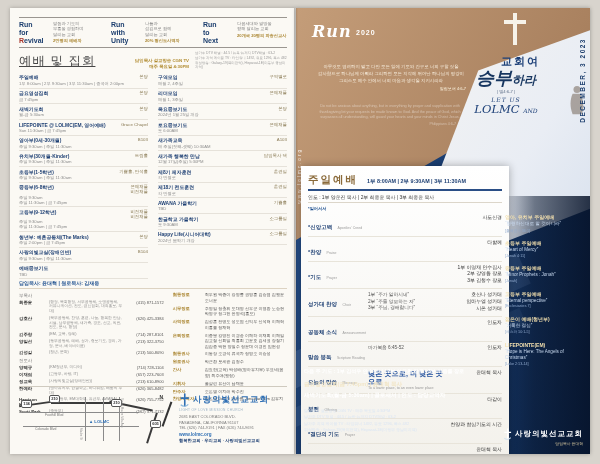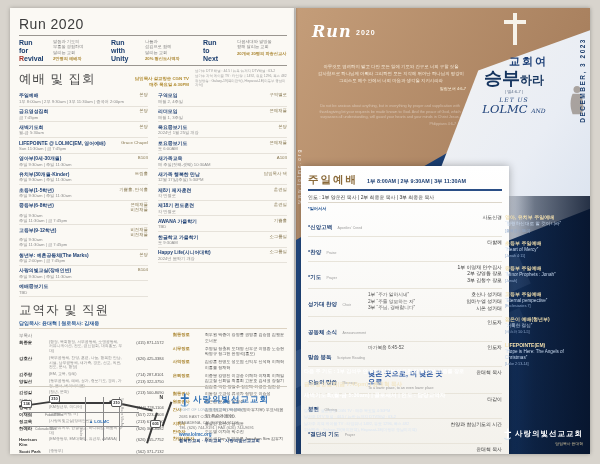--- a/index.html
+++ b/index.html
@@ -15,21 +15,21 @@
   .rule{border:none;border-top:1px solid #9a9690;margin:2px 0 3px;}
   .pillars{display:flex;gap:8px;margin:2px 0 3px;}
   .pillar{flex:1;display:flex;gap:4px;}
   .pw{width:30px;font-size:7px;font-weight:bold;color:#1c3e6e;line-height:1.12;}
   .pw span{display:block;}
   .pillars div.pillar:nth-of-type(1) .w3::first-letter{color:#a8362b;}
   .pdwrap{flex:1;}
   .pd{font-size:4.2px;color:#7d7d7d;line-height:1.3;}
   .pstat{font-size:4.2px;color:#a9842e;font-weight:bold;margin-top:1px;}
   .sec-row{display:flex;align-items:flex-end;gap:6px;margin-top:2px;}
-  .sec-title{font-size:12.5px;color:#474747;letter-spacing:1px;flex:1;}
+  .sec-title{font-size:12.5px;color:#474747;letter-spacing:1px;flex:1;text-decoration:underline;}
   .bcast{font-size:4.4px;font-weight:bold;color:#b08a2e;text-align:right;line-height:1.4;}
   .bnote{width:92px;font-size:3.4px;color:#9a9a9a;line-height:1.35;}
   .meet-cols{display:flex;gap:10px;margin-top:3px;}
   .mcol{flex:1;}
   .mrow{border-bottom:1px solid #e6e2da;padding:1.6px 0;}
   .mrow-top{display:flex;justify-content:space-between;align-items:flex-start;gap:3px;}
   .mt{font-size:4.9px;font-weight:bold;color:#1d3f73;}
   .mloc{font-size:4.4px;color:#8a7b55;text-align:right;}
   .md{font-size:4.2px;color:#8d8d8d;margin-top:.5px;}
   .staff-title{margin-top:5px;}
@@ -90,25 +90,25 @@
   .runlogo .r1{font-family:"DejaVu Serif",serif;font-style:italic;font-weight:bold;font-size:16px;letter-spacing:1px;}
   .runlogo .r2{font-size:7px;font-weight:bold;letter-spacing:1px;vertical-align:2px;}
   .verse-kr{position:absolute;left:6px;top:56px;width:178px;text-align:center;
             font-size:4.4px;color:#f6ecdc;line-height:1.55;}
   .verse-kr-ref{font-size:4px;color:#fdf6e3;margin-top:1.5px;text-align:right;padding-right:14px;}
   .verse-en{position:absolute;left:18px;top:96px;width:152px;text-align:center;
             font-size:3.8px;color:rgba(255,255,255,.42);line-height:1.5;}
   .verse-en-ref{font-size:3.6px;margin-top:1px;text-align:right;padding-right:10px;}
   .dateline{position:absolute;right:4px;top:30px;writing-mode:vertical-rl;transform:rotate(180deg);
             font-size:6.5px;font-weight:bold;letter-spacing:1.5px;color:#1c3e6e;}
-  .rtitle{position:absolute;right:12px;top:46px;width:128px;text-align:center;}
+  .rtitle{position:absolute;right:20px;top:46px;width:128px;text-align:center;}
   .t-kr1{font-size:11px;font-weight:bold;color:#1d4078;letter-spacing:2px;text-align:right;padding-right:30px;}
   .t-kr2{font-size:23px;font-weight:900;color:#16355f;line-height:1.02;}
   .t-kr2 .sm,.t-kr3 .sm{font-size:12px;font-weight:bold;}
-  .t-kr3{font-size:18px;font-weight:900;color:#16355f;line-height:1.05;}
+  .t-kr3{font-size:18px;font-weight:900;color:#16355f;line-height:1.05;font-style:italic;}
   .t-ref{font-size:4.2px;color:#5a6b85;margin-top:1px;}
   .t-en{margin-top:3px;font-family:"DejaVu Serif",serif;font-style:italic;color:#1d4078;line-height:1.05;}
   .t-en .e1{font-size:6px;letter-spacing:1px;}
   .t-en .e2{font-size:11.5px;} .t-en .e2 .and{font-size:6px;}
   .t-en .e3{font-size:14px;letter-spacing:2px;}
   .pray{position:absolute;right:2px;top:76px;opacity:.45;}
 
   .panel{position:absolute;left:5px;top:158px;width:208px;min-height:196px;
          background:linear-gradient(180deg,#ffffff 0%,#f3f1eb 100%);
          padding:7px 7px 4px;box-shadow:0 0 8px rgba(0,0,0,.3);}
@@ -145,21 +145,20 @@
   .bl-sub{font-size:3.8px;color:#d9c9a0;margin-top:1px;}
   .fold{position:absolute;left:294px;top:8px;width:4px;height:446px;
         background:linear-gradient(90deg,rgba(0,0,0,.25),rgba(0,0,0,0));}
 </style>
 </head>
 <body>
 
 <div class="stage">
 
   <div class="lp">
-    <div class="masthead">Run 2020</div>
     <hr class="rule">
     <div class="pillars">
 
         <div class="pillar">
           <div class="pw">
             <span class="w1">Run</span>
             <span class="w2">for</span>
             <span class="w3">Revival</span>
           </div>
           <div class="pdwrap">
@@ -396,21 +395,20 @@
           <div class="mrow">
             <div class="mrow-top">
               <span class="mt">Happy Life(시니어대학)</span>
               <span class="mloc pre">소그룹실</span>
             </div>
             <div class="md pre">2024년 봄학기 개강</div>
           </div>
         </div>
     </div>
 
-    <div class="sec-title staff-title">교역자 및 직원</div>
     <div class="leads">담임목사: 윤대혁   |   원로목사: 김재웅</div>
 
     <div class="staff-cols">
       <div class="scol1">
         <div class="glabel">부목사</div>
         <div>
 
             <div class="prow">
               <span class="pn">최종윤</span>
               <span class="pr">(행정, 목회행정, 서부공동체, 소명공동체, 커뮤니케이션, 전도, 금요집회, 대외홍보, 무대)</span>

